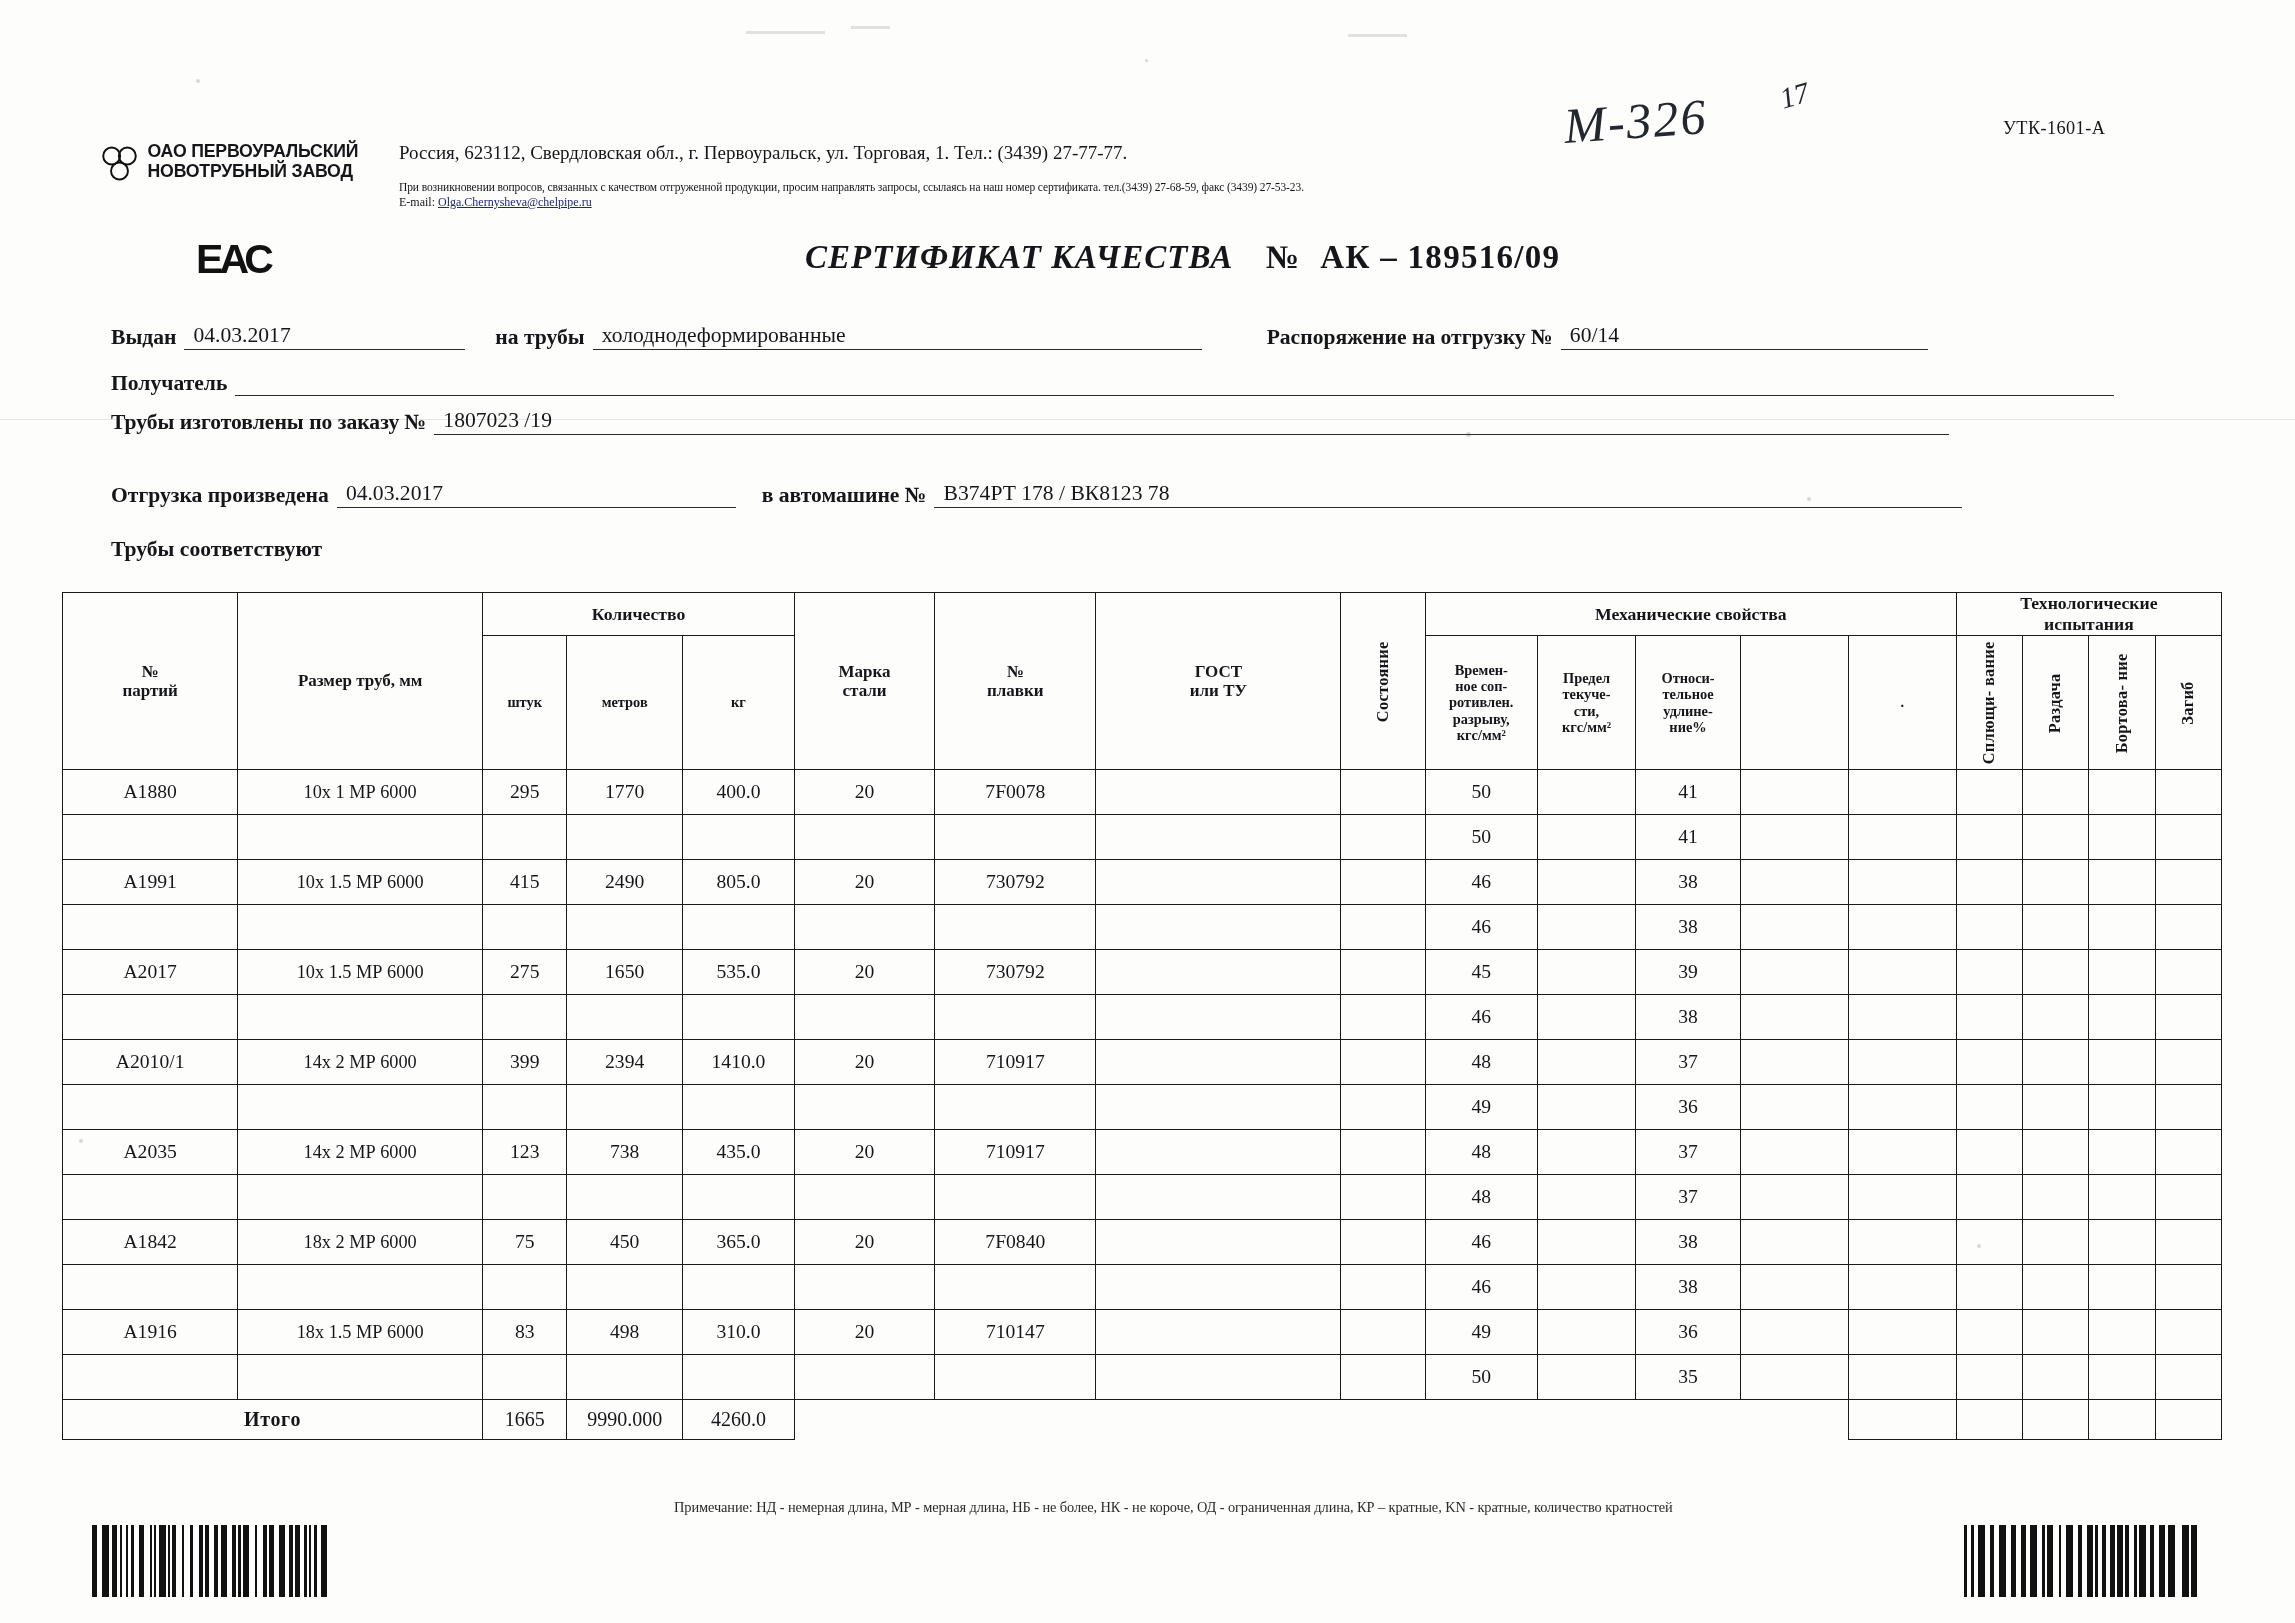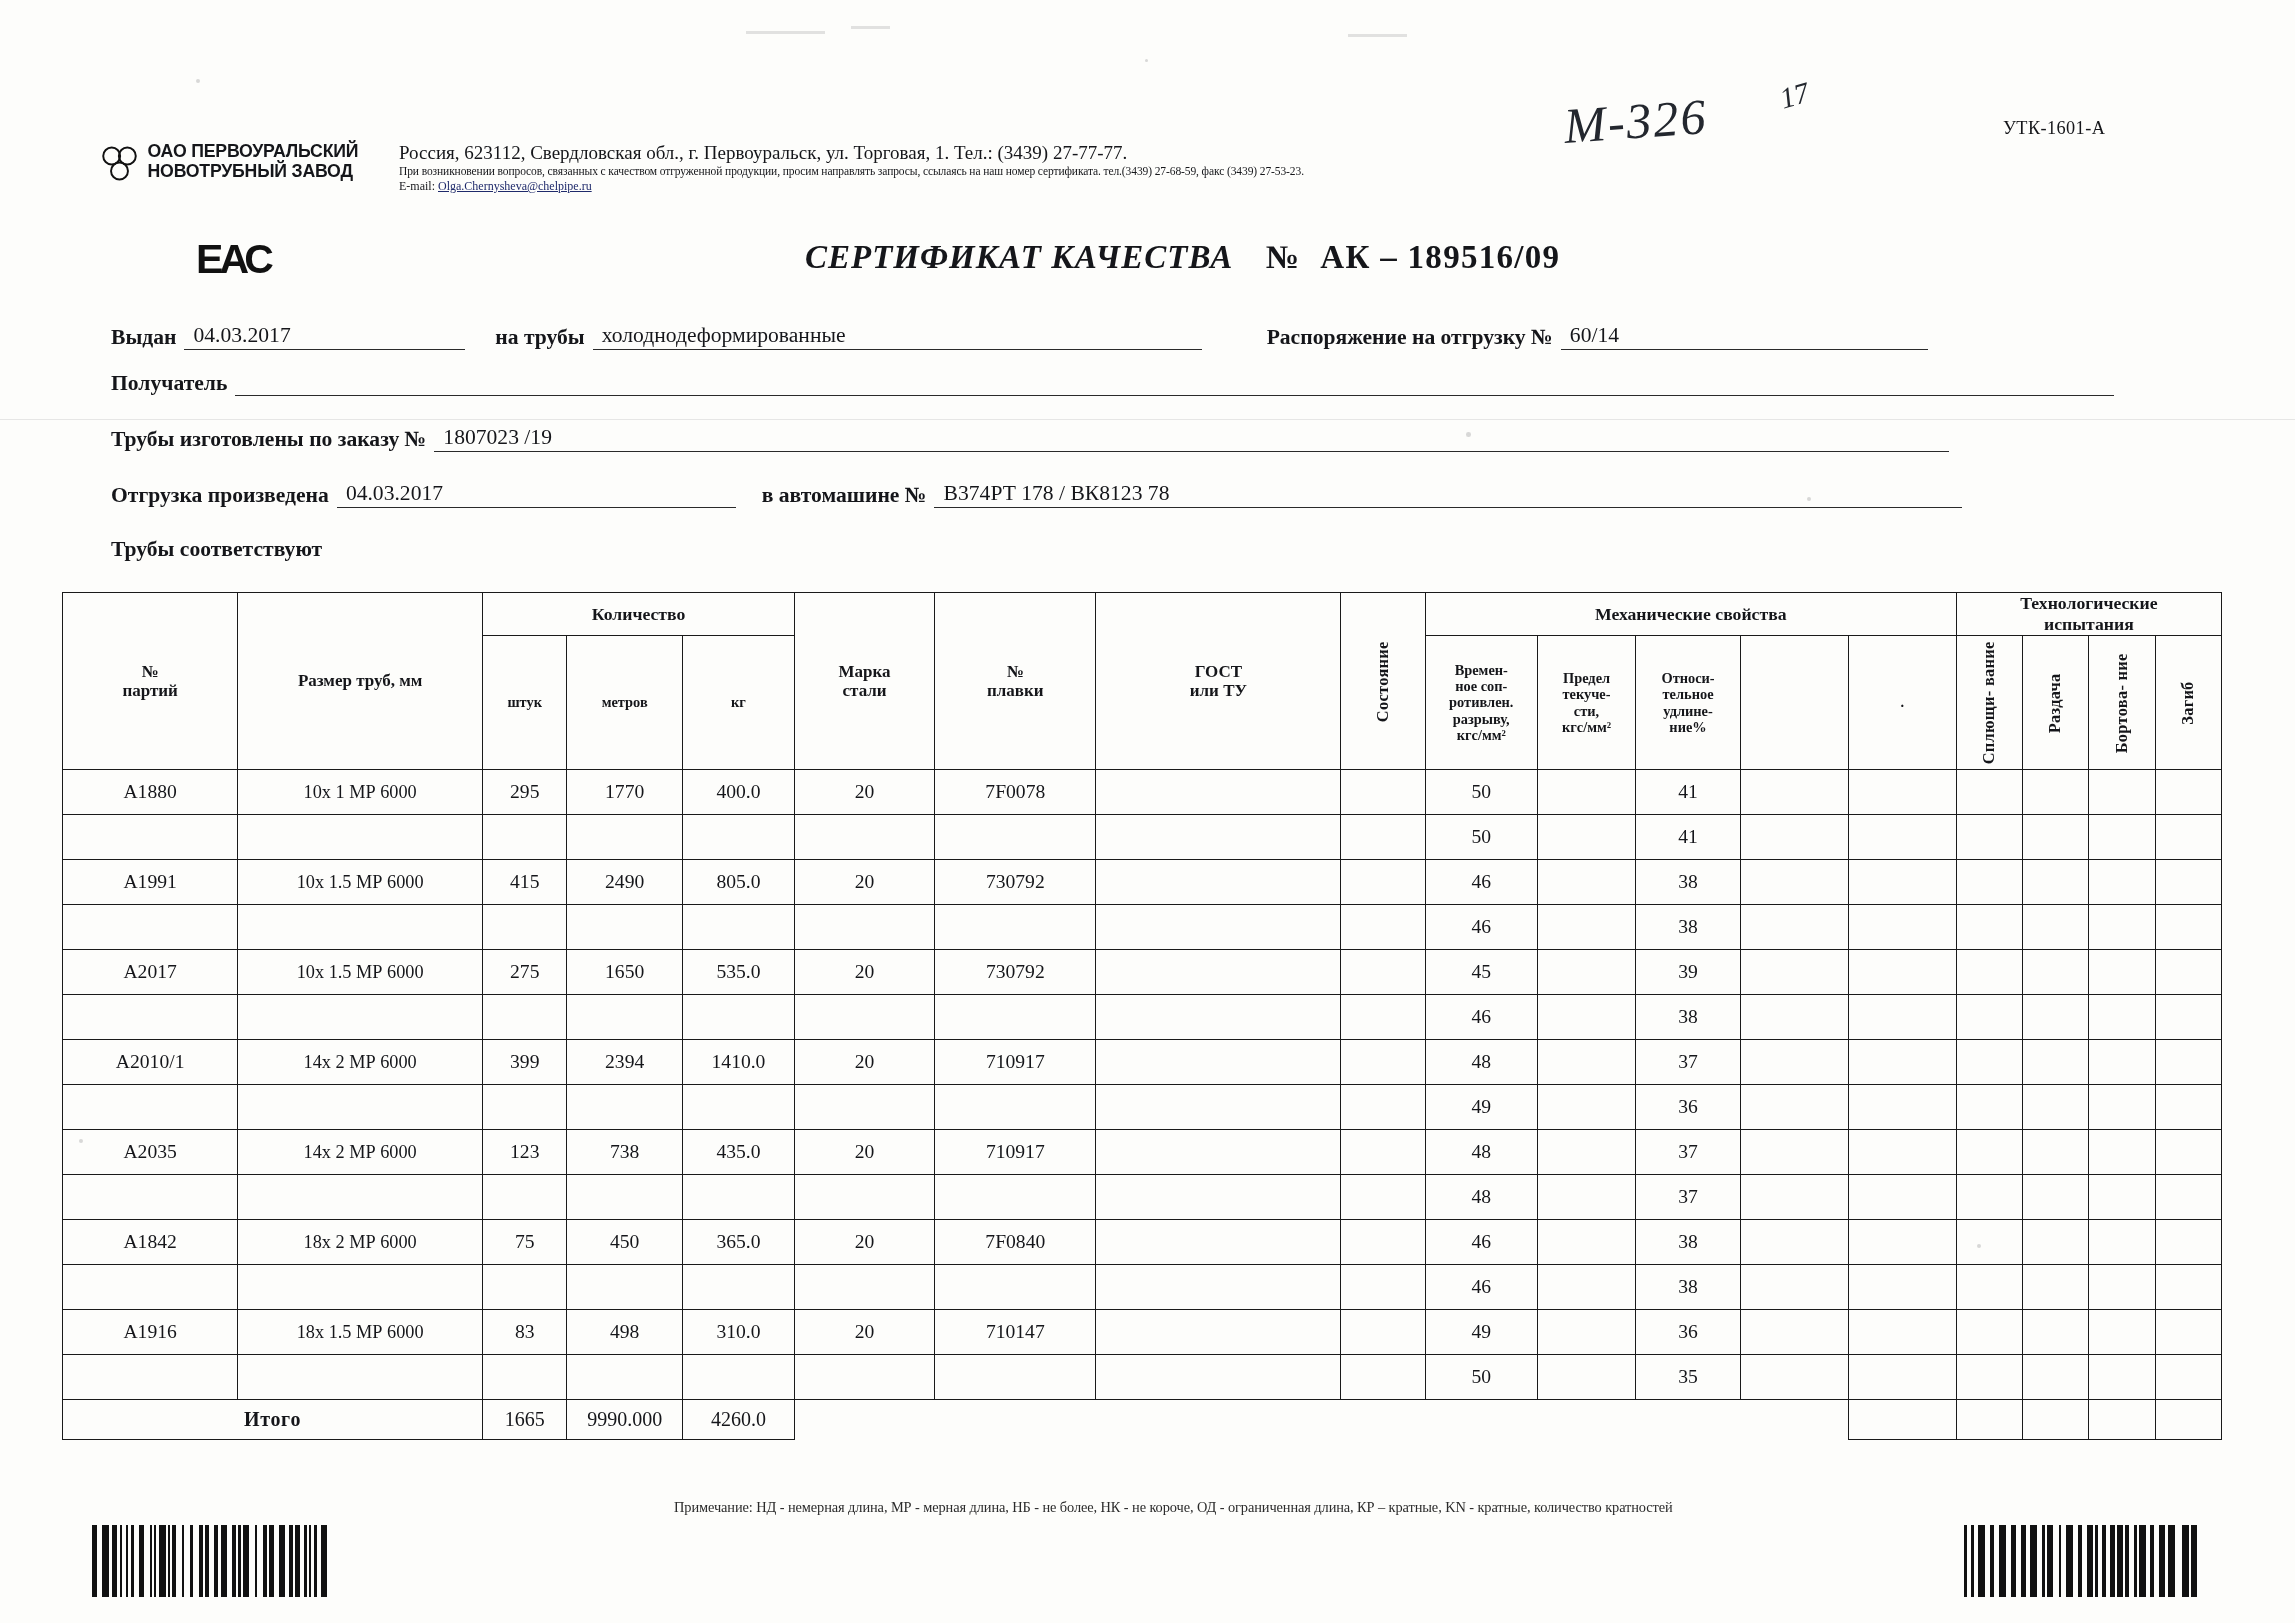--- a/index.html
+++ b/index.html
@@ -56,20 +56,21 @@
   .addr-line {
     font-size: 19px;
     line-height: 22px;
     font-family: "Liberation Serif", serif;
     white-space: nowrap;
   }
   .small-note {
     font-size: 11.5px;
     line-height: 14.4px;
     letter-spacing: -0.1px;
+    margin-top: 16px;
   }
   .email-line {
     font-size: 12px;
     line-height: 15.7px;
   }
   .email-line a, .email-link {
     color: #1f2a6b;
     text-decoration: underline;
   }
   
@@ -308,21 +309,21 @@
     <span class="fval" style="width:609px;">холоднодеформированные</span>
     <span class="fmid" style="padding-left:65px;">Распоряжение на отгрузку №</span>
     <span class="fval" style="width:367px;">60/14</span>
   </div>
 
   <div class="frow" style="left:111px; top:370px; width:2108px;">
     <span class="flabel">Получатель</span>
     <span class="fval" style="width:1879px;"></span>
   </div>
 
-  <div class="frow" style="left:111px; top:425px; width:2108px;">
+  <div class="frow" style="left:111px; top:408px; width:2108px;">
     <span class="flabel">Трубы изготовлены по заказу №</span>
     <span class="fval" style="width:1515px;">1807023    /19</span>
   </div>
 
   <div class="frow" style="left:111px; top:481px; width:2108px;">
     <span class="flabel">Отгрузка произведена</span>
     <span class="fval" style="width:399px;">04.03.2017</span>
     <span class="fmid" style="padding-left:26px;">в автомашине №</span>
     <span class="fval" style="width:1028px;">В374РТ 178 / ВК8123 78</span>
   </div>

